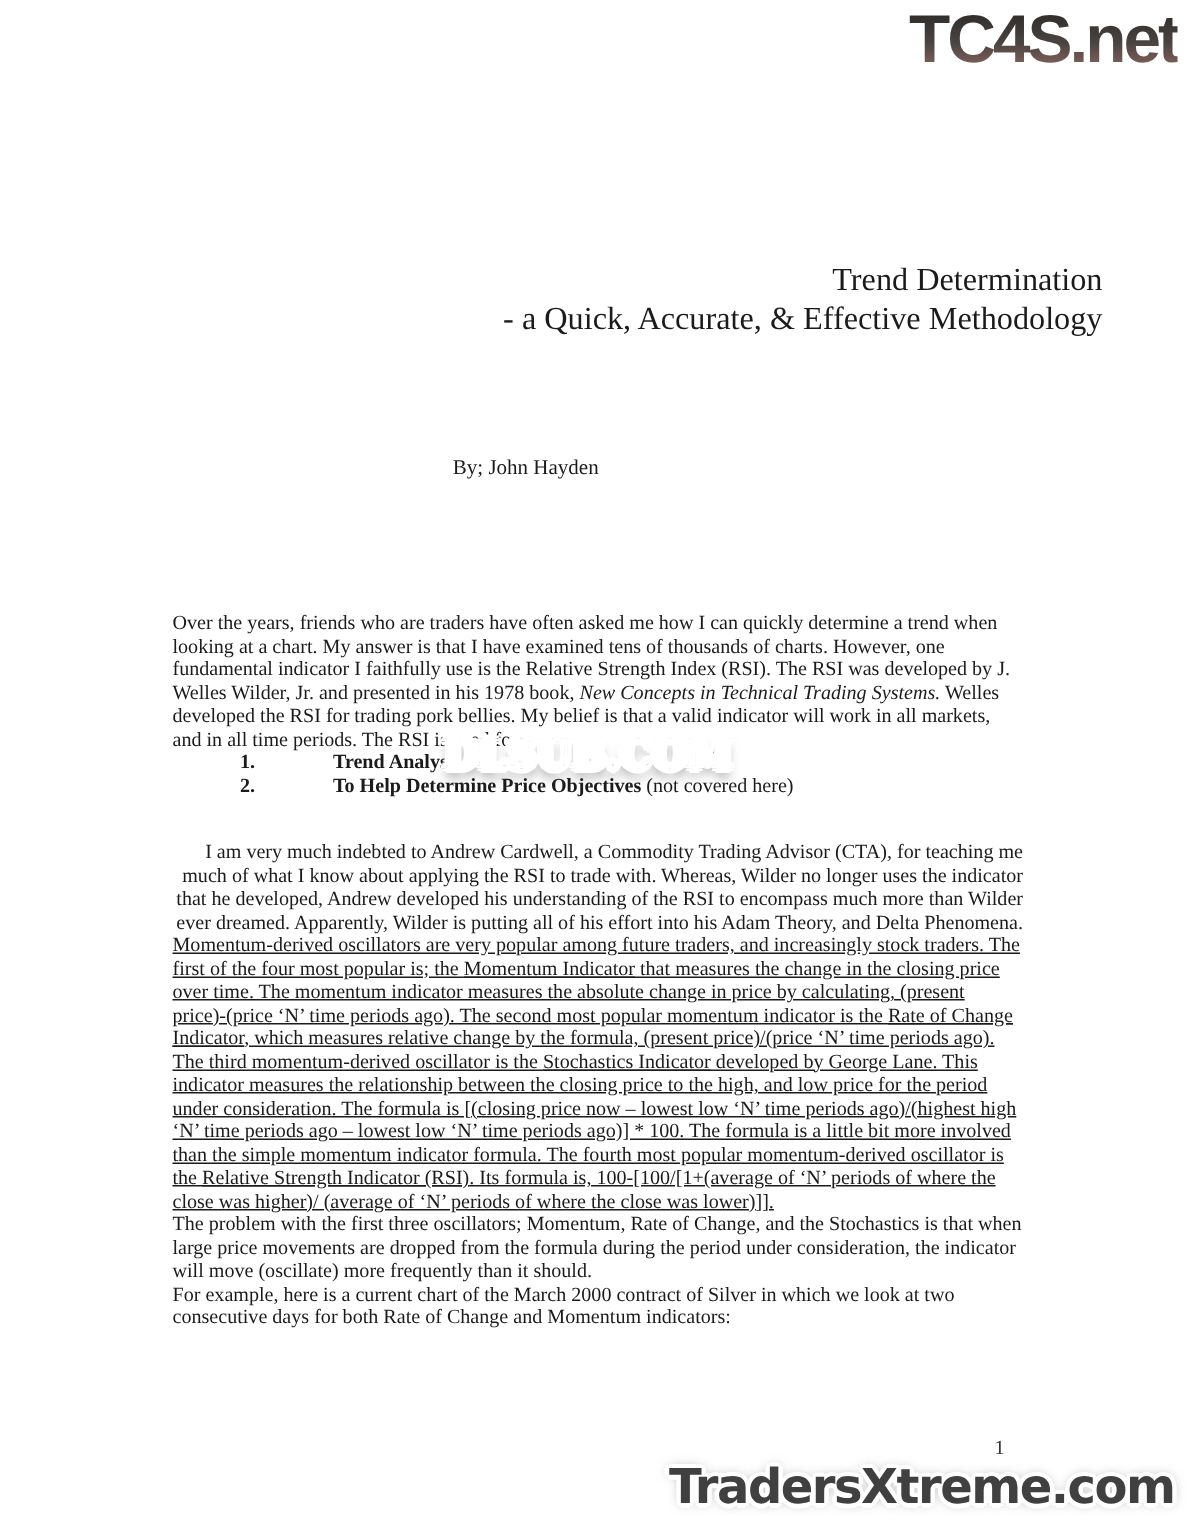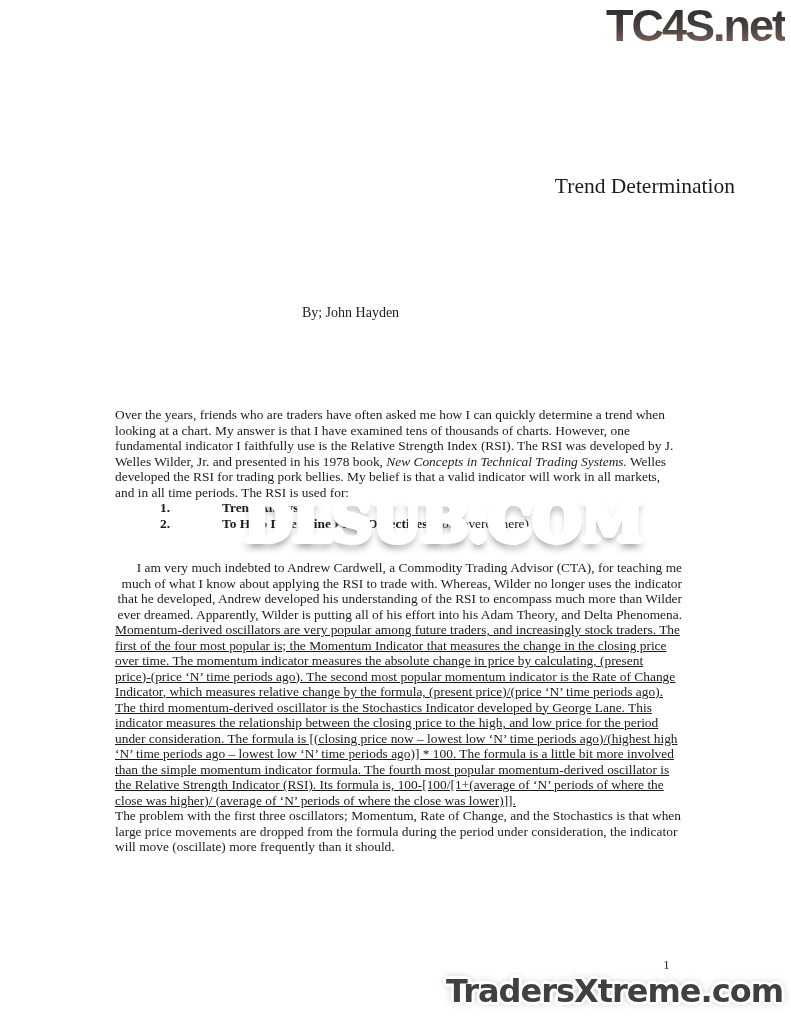--- a/index.html
+++ b/index.html
@@ -69,21 +69,21 @@
   .list-label { font-weight: bold; }
 
   
   .dlsub-logo {
     position: absolute;
     top: 488px; left: 244px;
     width: 296px;
     text-align: center;
     font-family: "DejaVu Serif", serif;
     font-weight: bold;
-    font-size: 56px;
+    font-size: 27px;
     letter-spacing: 0px;
     background: linear-gradient(to bottom, #ec6a66 5%, #d93036 35%, #c3161d 60%, #b01218 100%);
     -webkit-background-clip: text;
     background-clip: text;
     color: transparent;
     text-shadow:
       -2px -2px 0 #ffffff, 2px -2px 0 #ffffff,
       -2px  2px 0 #ffffff, 2px  2px 0 #ffffff,
       -3px  0   0 #ffffff, 3px  0   0 #ffffff,
        0   -3px 0 #ffffff, 0    3px 0 #ffffff,
@@ -113,39 +113,41 @@
        0    0   8px rgba(120,120,120,0.75);
   }
 </style>
 </head>
 <body>
 
 <div class="tc4s-logo">TC4S.net</div>
 
 <div class="title-block">
   <div>Trend Determination</div>
+  <div>- a Quick, Accurate, &amp; Effective Methodology</div>
 </div>
 
 <div class="byline">By; John Hayden</div>
 
 <div class="body-col">
 
   <p class="p1"><span>Over the years, friends who are traders have often asked me how I can quickly determine a trend when looking at a chart. My answer is that I have examined tens of thousands of charts. However, one fundamental indicator I faithfully use is the Relative Strength Index (RSI). The RSI was developed by J. Welles Wilder, Jr. and presented in his 1978 book, </span><span class="italic">New Concepts in Technical Trading Systems.</span><span> Welles developed the RSI for trading pork bellies. My belief is that a valid indicator will work in all markets, and in all time periods.  The RSI is used for:</span></p>
 
   <div class="rsi-list">
     <div class="list-item"><span class="list-num">1.</span><span class="list-label">Trend Analysis</span><span></span></div>
     <div class="list-item"><span class="list-num">2.</span><span class="list-label">To Help Determine Price Objectives</span><span> (not covered here)</span></div>
   </div>
 
   <p class="p2">I am very much indebted to Andrew Cardwell, a Commodity Trading Advisor (CTA), for teaching me much of what I know about applying the RSI to trade with. Whereas, Wilder no longer uses the indicator that he developed, Andrew developed his understanding of the RSI to encompass much more than Wilder ever dreamed. Apparently, Wilder is putting all of his effort into his Adam Theory, and Delta Phenomena.</p>
 
   <p class="p3"><span>Momentum-derived oscillators are very popular among future traders, and increasingly stock traders. The first of the four most popular is; the </span><span class="uline">Momentum Indicator</span><span> that measures the change in the closing price over time. The momentum indicator measures the absolute change in price by calculating,  (present price)-(price ‘N’ time periods ago). The second most popular momentum indicator is the </span><span class="uline">Rate of Change Indicator</span><span>, which measures relative change by the formula, (present price)/(price ‘N’ time periods ago). The third momentum-derived oscillator is the </span><span class="uline">Stochastics Indicator</span><span> developed by George Lane. This indicator measures the relationship between the closing price to the high, and low price for the period under consideration. The formula is [(closing price now – lowest low ‘N’ time periods ago)/(highest high ‘N’ time periods ago – lowest low ‘N’ time periods ago)] * 100. The formula is a little bit more involved than the simple momentum indicator formula. The fourth most popular momentum-derived oscillator is the </span><span class="uline">Relative Strength Indicator (RSI)</span><span>. Its formula is, 100-[100/[1+(average of ‘N’ periods of where the close was higher)/ (average of ‘N’ periods of where the close was lower)]].</span></p>
 
   <p class="p4">The problem with the first three oscillators; Momentum, Rate of Change, and the Stochastics is that when large price movements are dropped from the formula during the period under consideration, the indicator will move (oscillate) more frequently than it should.</p>
 
+  <p class="p5">For example, here is a current chart of the March 2000 contract of Silver in which we look at two consecutive days for both Rate of Change and Momentum indicators:</p>
 
 </div>
 
 <div class="dlsub-logo">DLSUB.COM</div>
 
 <div class="page-number">1</div>
 
 <div class="tradersxtreme-logo">TradersXtreme.com</div>
 
 </body></html>

